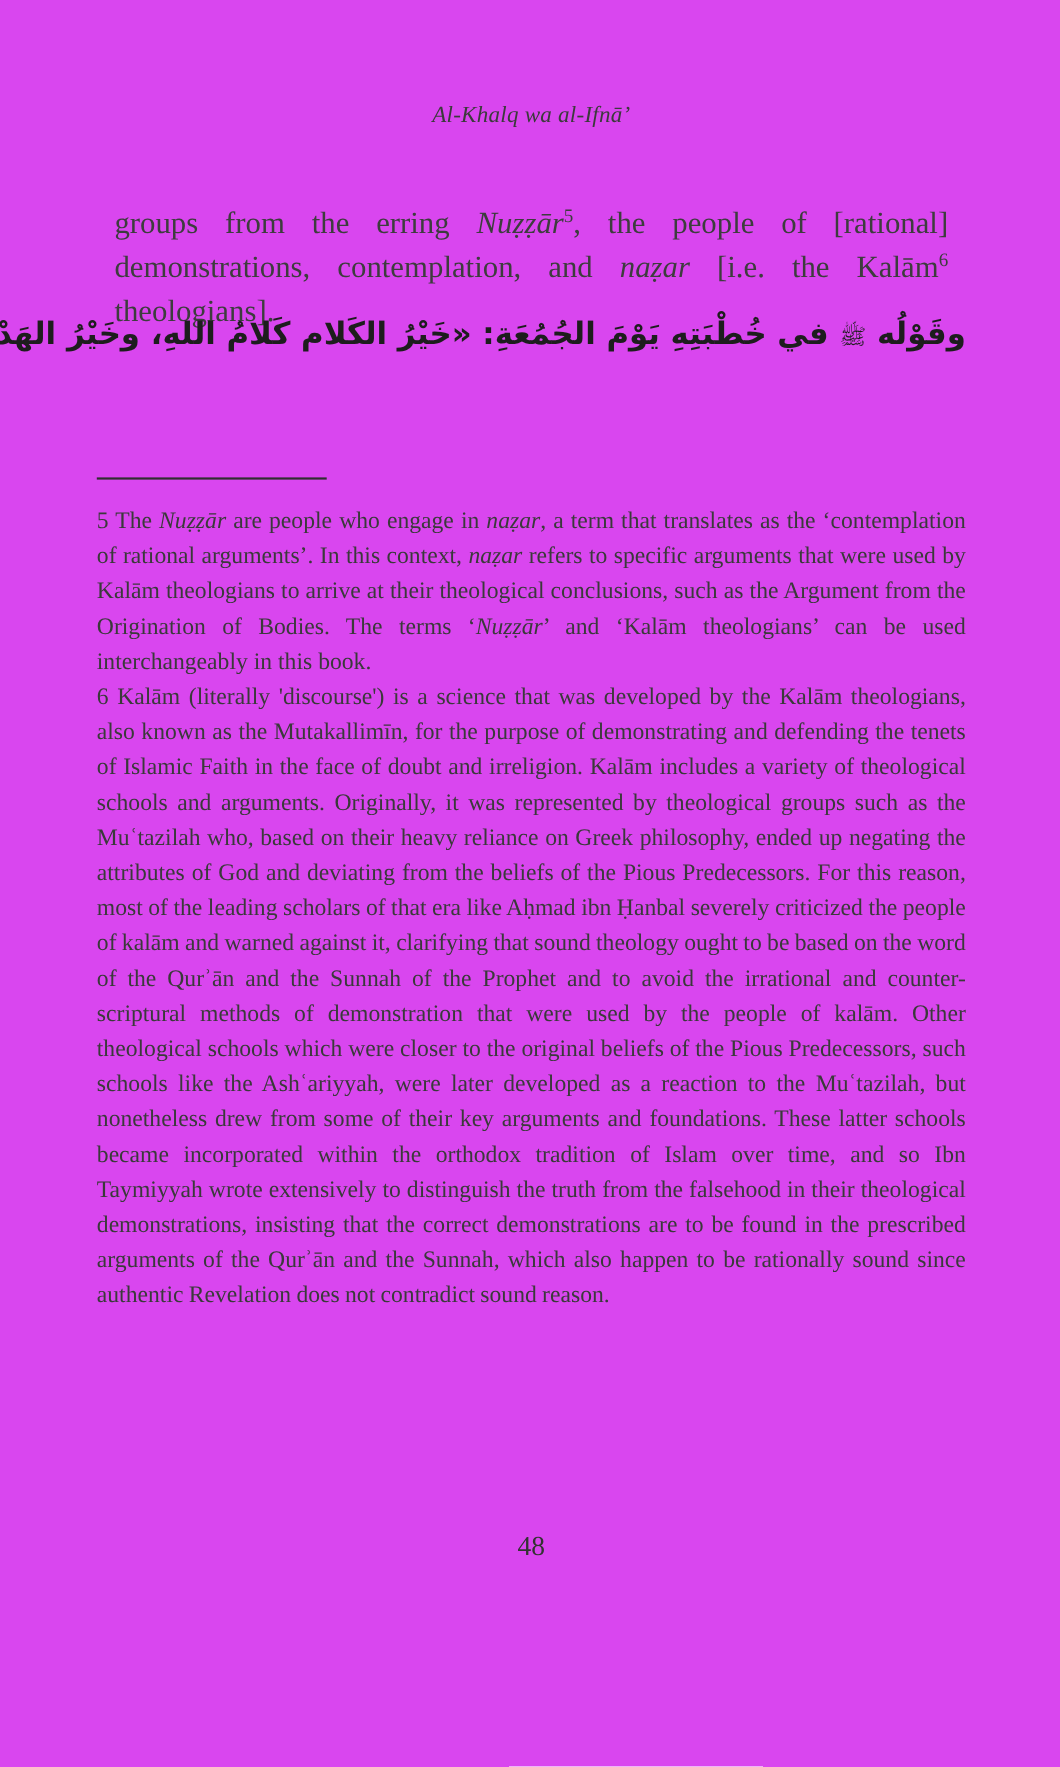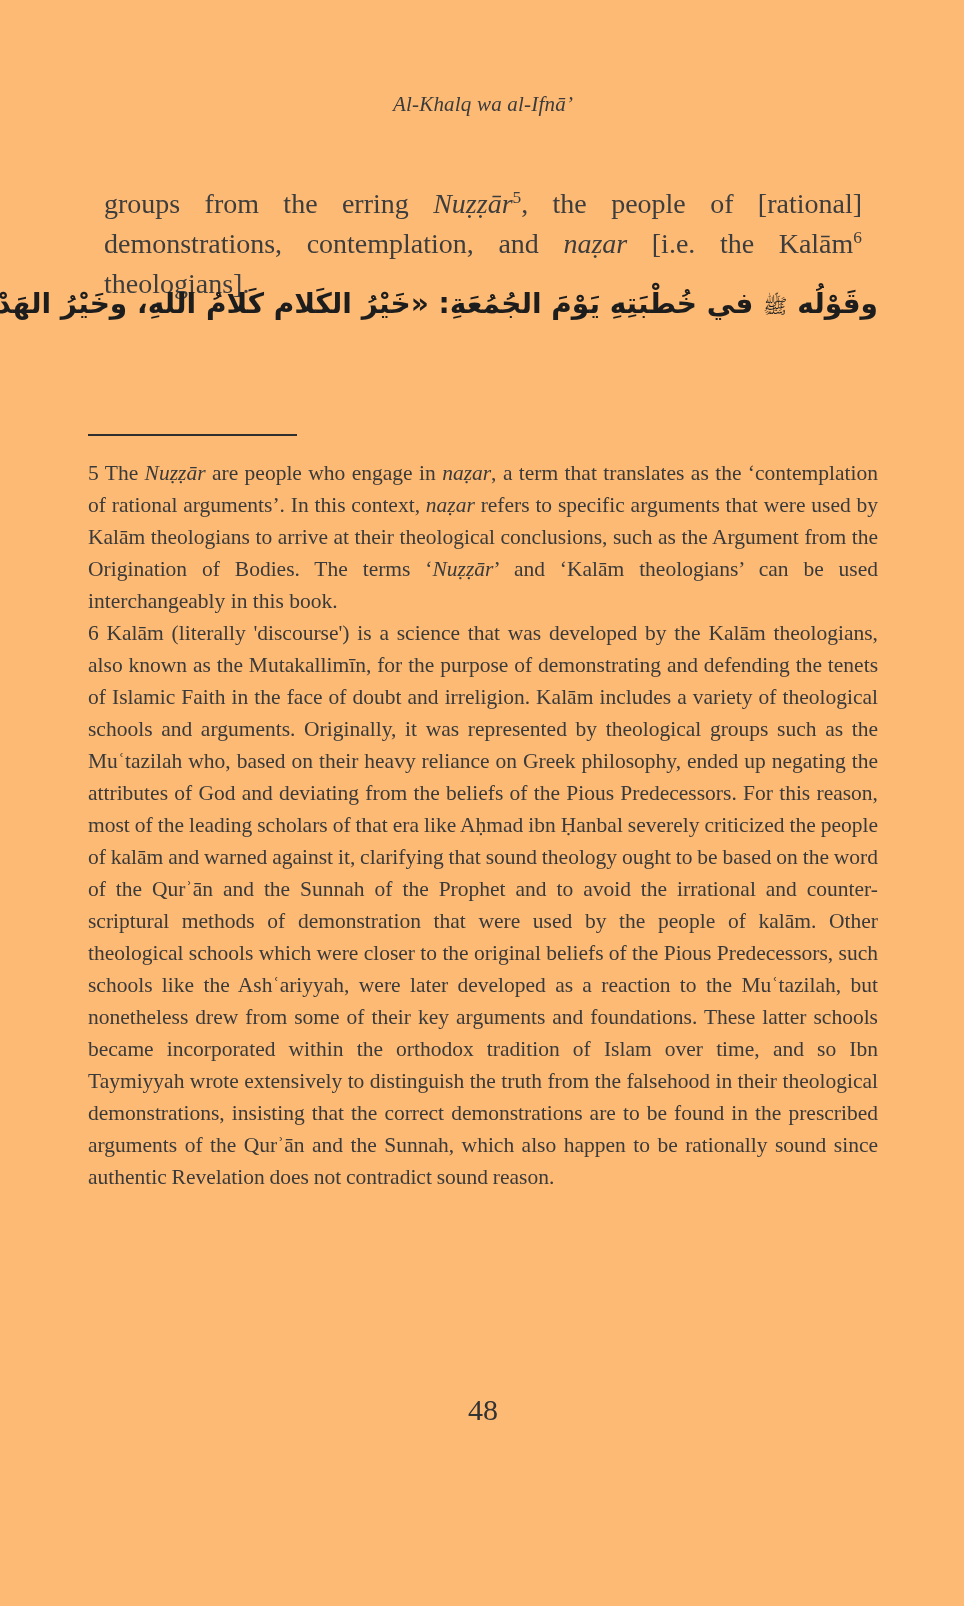--- a/index.html
+++ b/index.html
@@ -7,21 +7,21 @@
     padding: 0;
     background: #ffffff;
   }
   body {
     font-family: "Liberation Serif", serif;
   }
   .page {
     position: relative;
     width: 964px;
     height: 1606px;
-    background: #fdba74;
+    background: #d946ef;
     overflow: hidden;
     box-sizing: border-box;
   }
   .page-inner {
     position: absolute;
     left: 88px;
     top: 0;
     width: 790px;
     height: 1606px;
   }
@@ -123,21 +123,21 @@
   .fn-para.tight { word-spacing: -0.6px; font-family: Liberation Serif, serif; }
   .fn-num { font-style: normal; }
 
   
   .folio {
     position: absolute;
     top: 1393px;
     left: 0;
     width: 790px;
     text-align: center;
-    font-size: 30px;
+    font-size: 25px;
     color: #333333;
   }
 </style>
 </head>
 <body>
 
 <div class="page">
   <div class="page-inner">
 
     <div class="running-head">Al-Khalq wa al-Ifnā’</div>

